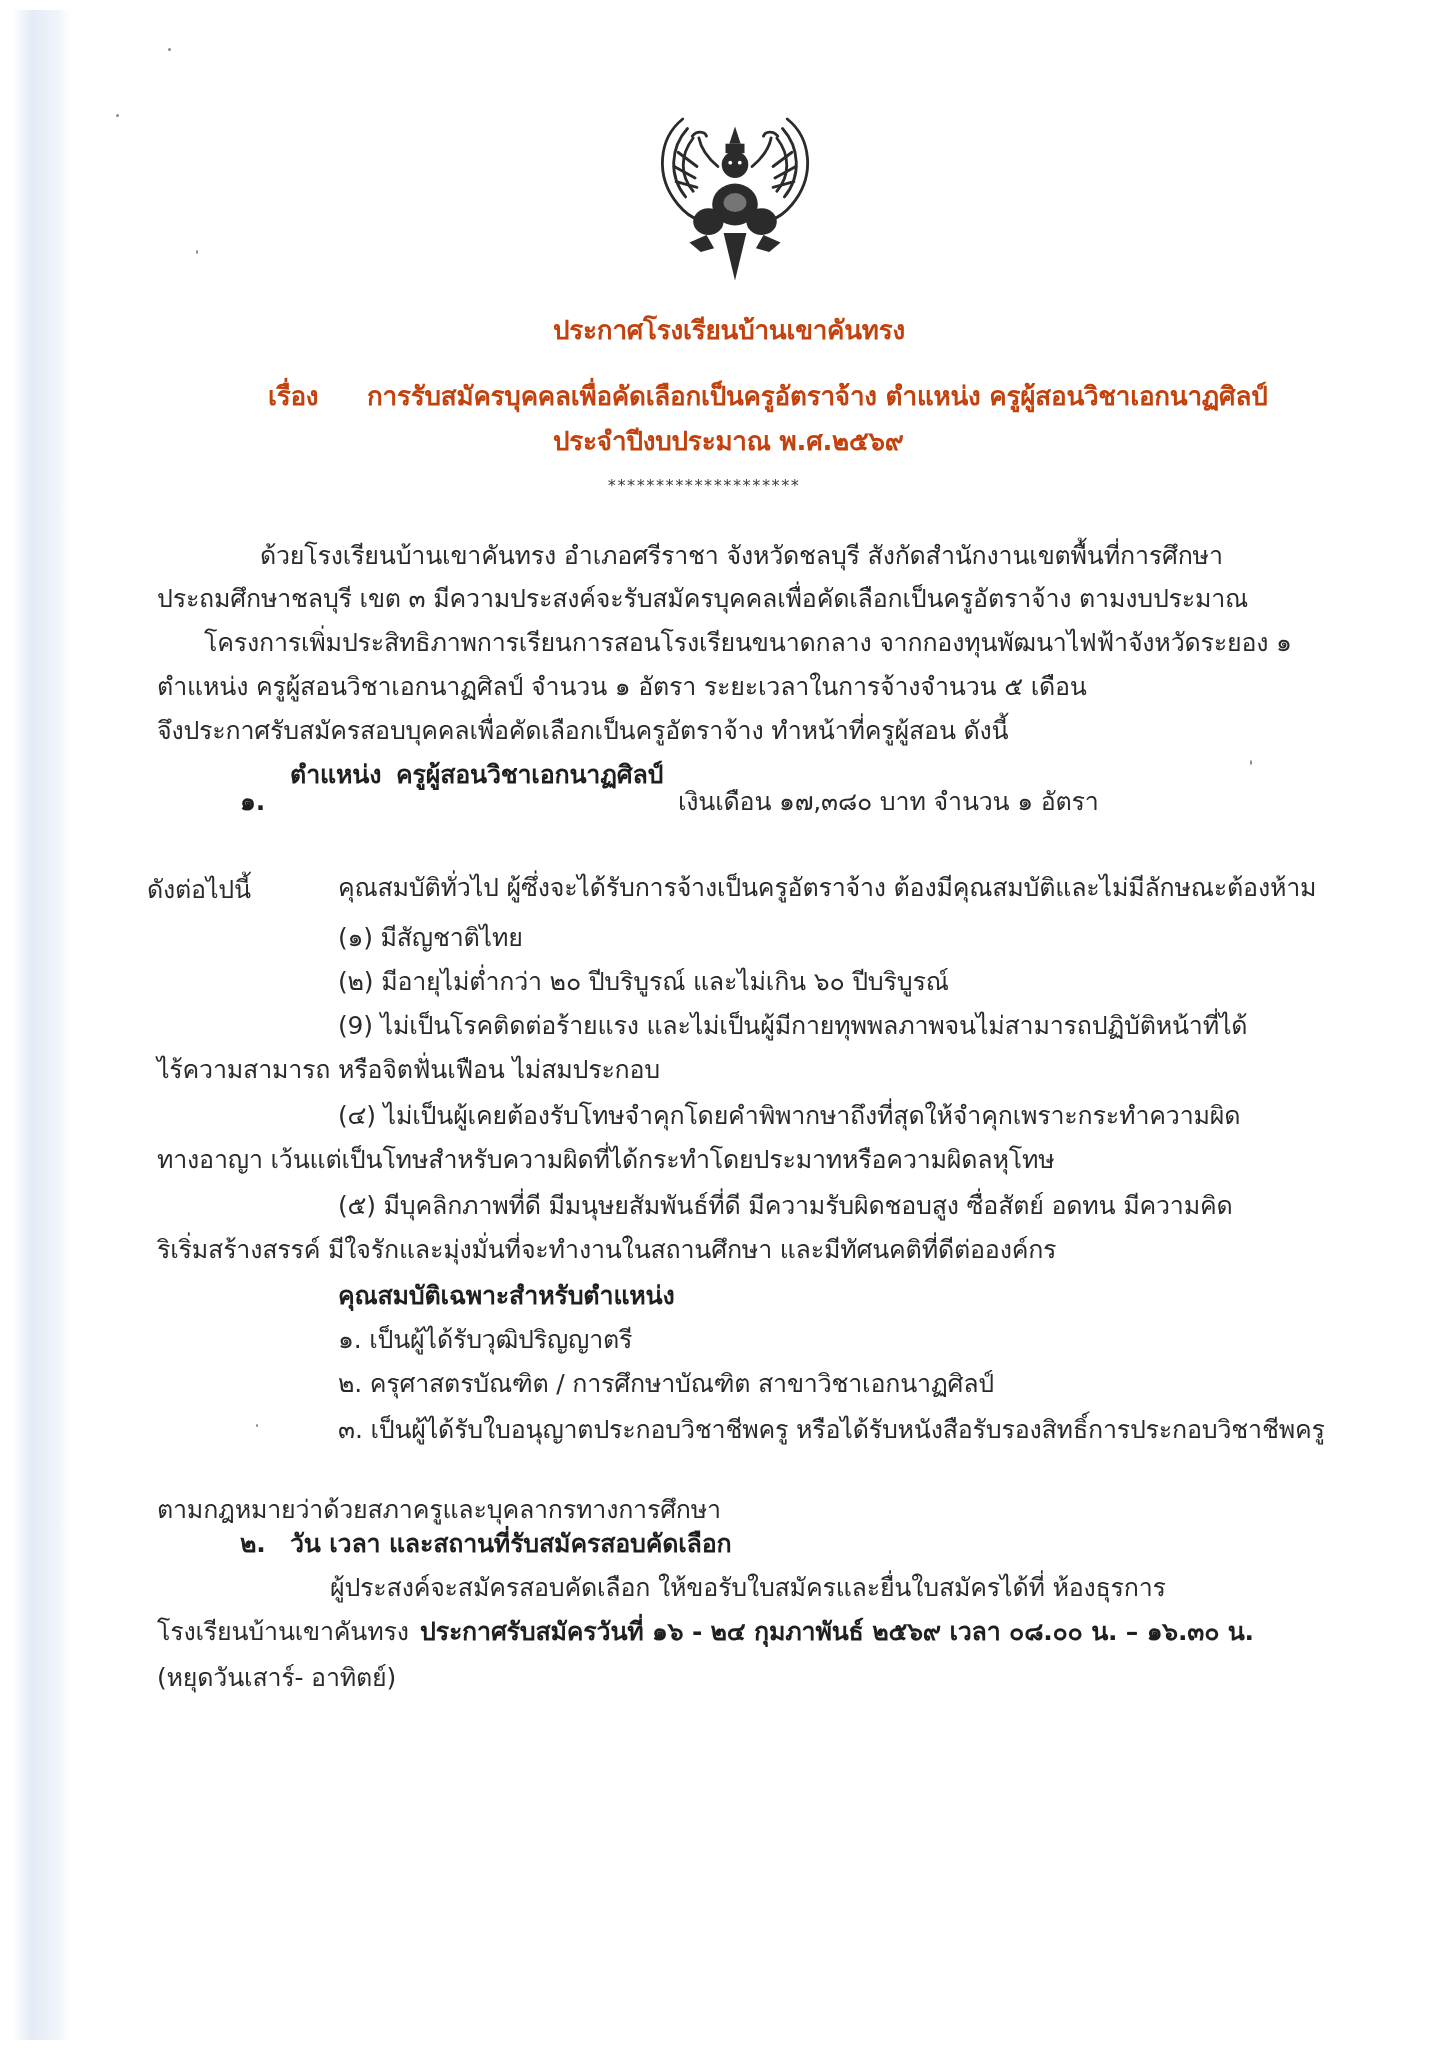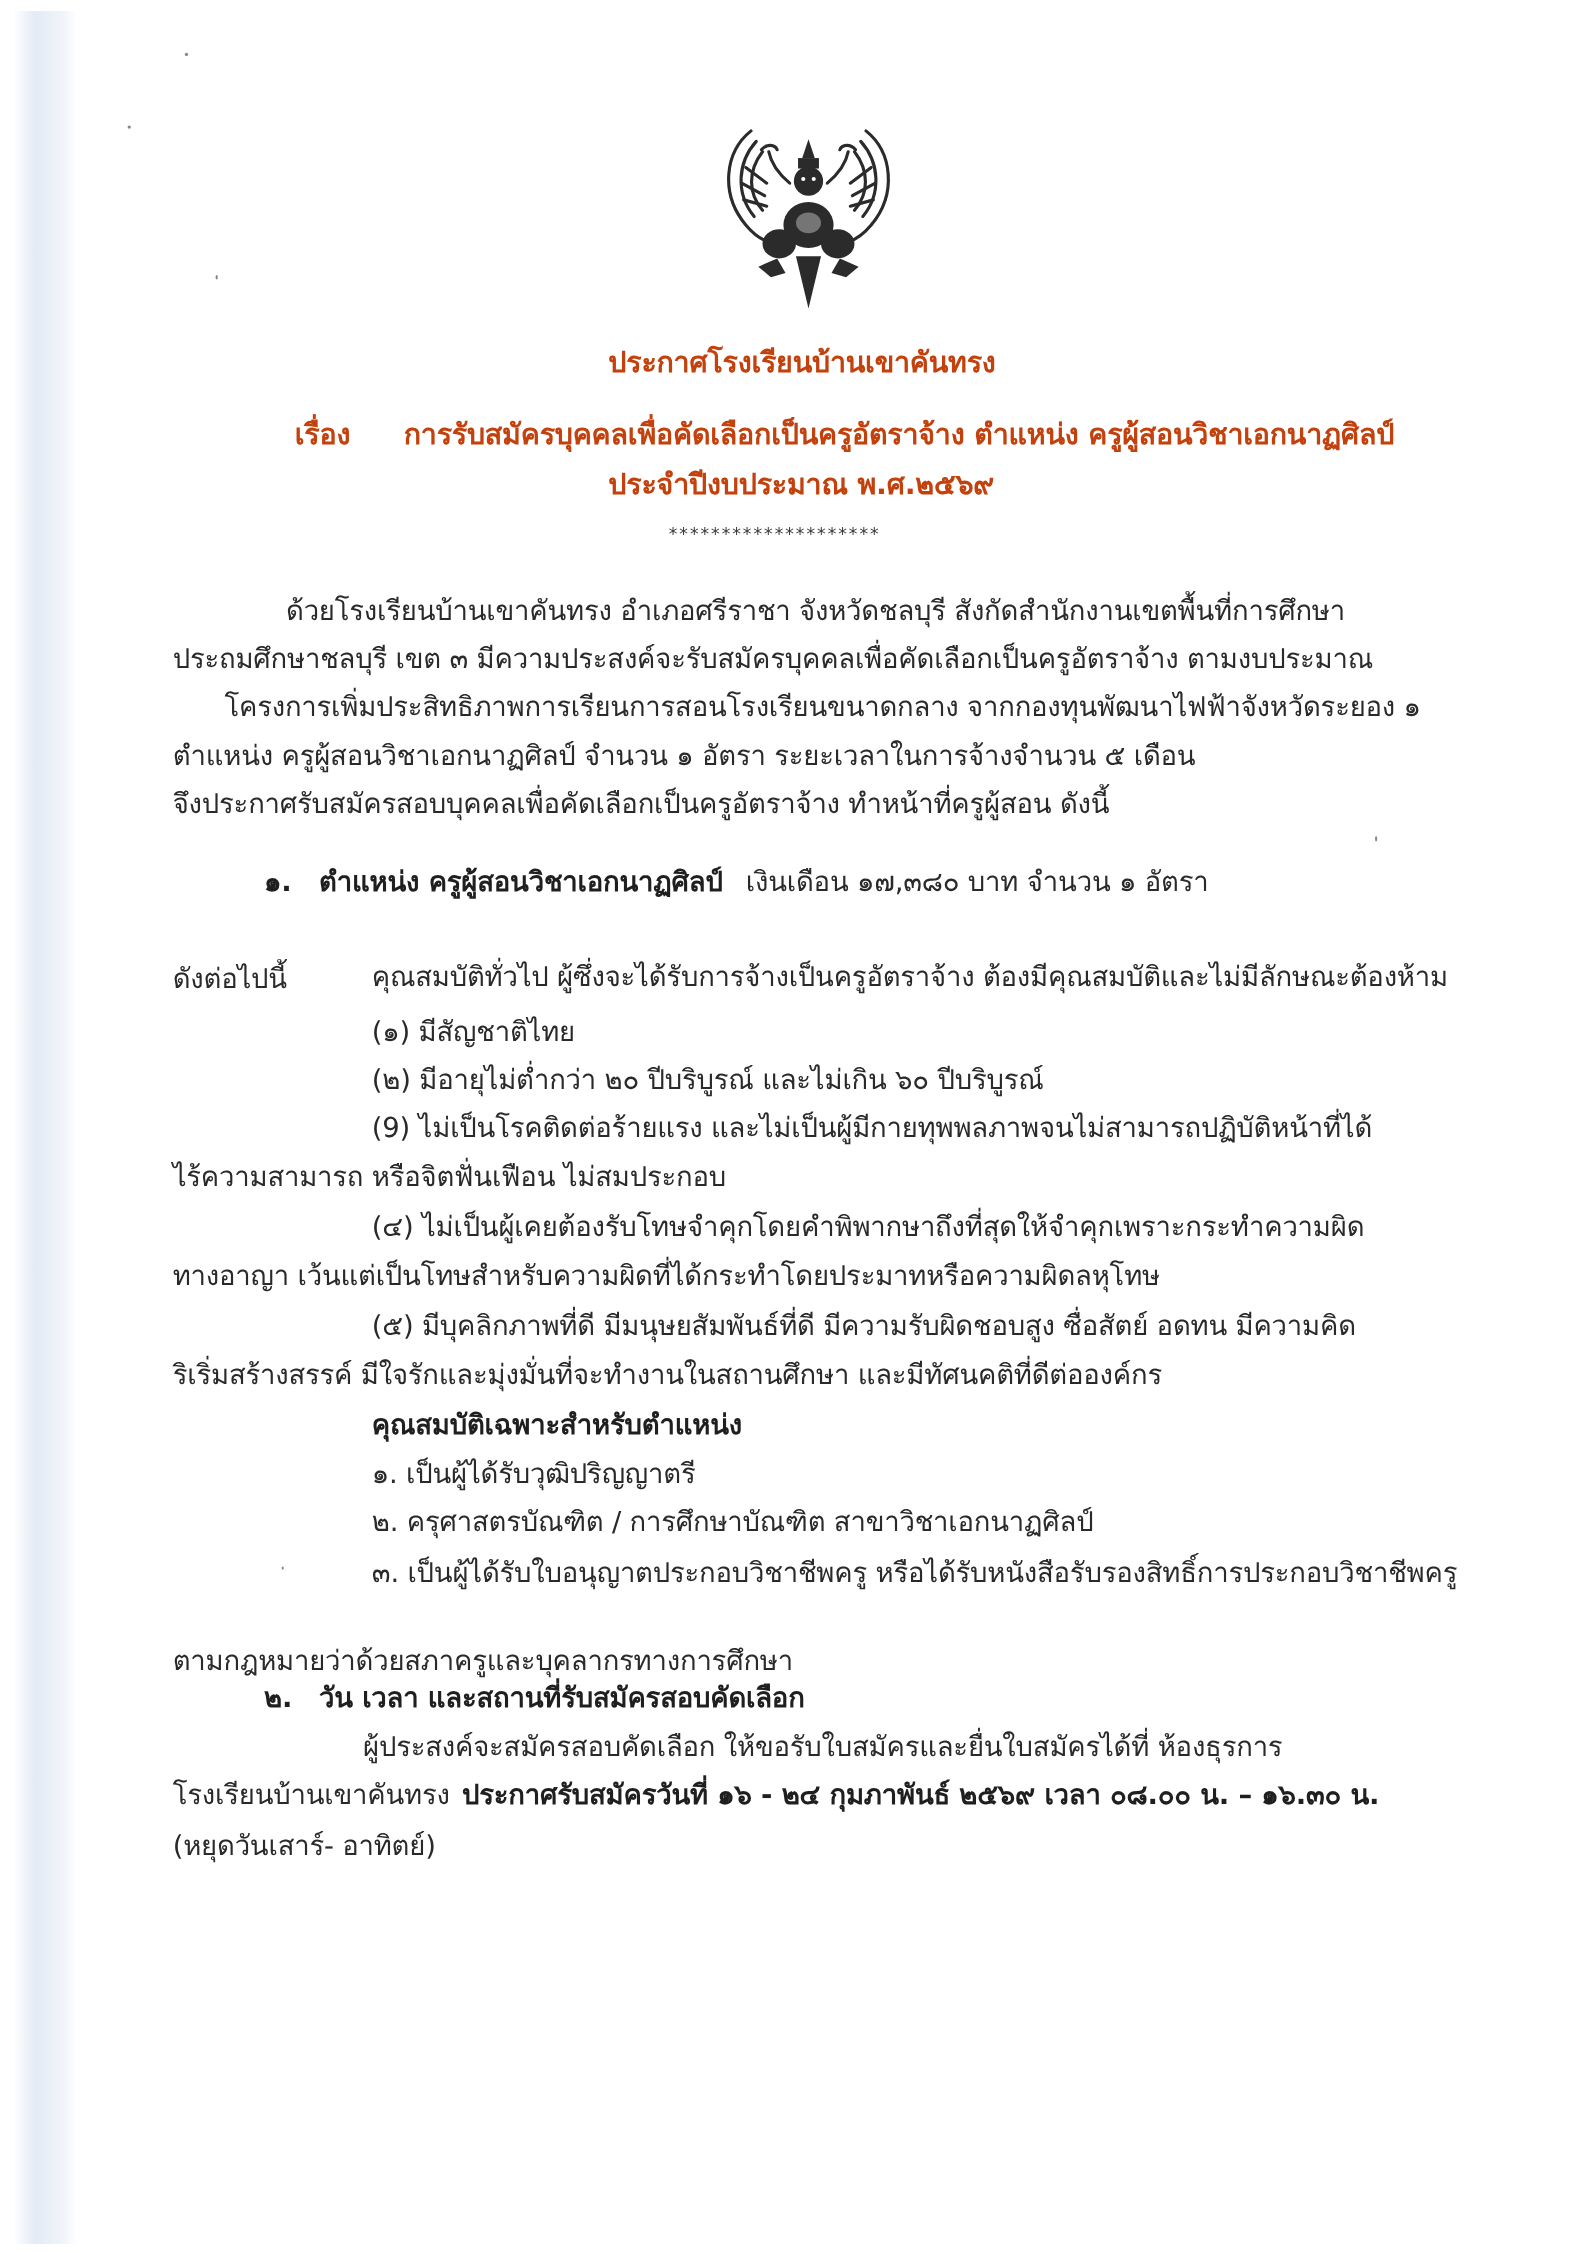--- a/index.html
+++ b/index.html
@@ -118,25 +118,25 @@
 <div class="line title" style="left:553px;top:425px;">ประจำปีงบประมาณ พ.ศ.๒๕๖๙</div>
 <div class="line stars" style="left:607px;top:470px;">********************</div>
 
 <div class="line" style="left:260px;top:540px;width:1030px;">ด้วยโรงเรียนบ้านเขาคันทรง อำเภอศรีราชา จังหวัดชลบุรี สังกัดสำนักงานเขตพื้นที่การศึกษา</div>
 <div class="line" style="left:157px;top:583px;width:1133px;">ประถมศึกษาชลบุรี เขต ๓  มีความประสงค์จะรับสมัครบุคคลเพื่อคัดเลือกเป็นครูอัตราจ้าง ตามงบประมาณ</div>
 <div class="line" style="left:157px;top:627px;width:1133px;margin-left:47px;">โครงการเพิ่มประสิทธิภาพการเรียนการสอนโรงเรียนขนาดกลาง จากกองทุนพัฒนาไฟฟ้าจังหวัดระยอง ๑</div>
 <div class="line" style="left:157px;top:671px;width:1133px;">ตำแหน่ง ครูผู้สอนวิชาเอกนาฏศิลป์ จำนวน ๑ อัตรา ระยะเวลาในการจ้างจำนวน ๕ เดือน</div>
 <div class="line" style="left:157px;top:715px;">จึงประกาศรับสมัครสอบบุคคลเพื่อคัดเลือกเป็นครูอัตราจ้าง ทำหน้าที่ครูผู้สอน ดังนี้</div>
 
 <div class="line bold" style="left:240px;top:786px;">๑.</div>
-<div class="line bold" style="left:290px;top:786px;">ตำแหน่ง ครูผู้สอนวิชาเอกนาฏศิลป์</div>
+<div class="line bold" style="left:290px;top:761px;font-family:Liberation Mono, monospace;">ตำแหน่ง ครูผู้สอนวิชาเอกนาฏศิลป์</div>
 <div class="line" style="left:678px;top:786px;">เงินเดือน ๑๗,๓๘๐ บาท จำนวน ๑ อัตรา</div>
 
 <div class="line" style="left:338px;top:830px;margin-top:42px;">คุณสมบัติทั่วไป ผู้ซึ่งจะได้รับการจ้างเป็นครูอัตราจ้าง ต้องมีคุณสมบัติและไม่มีลักษณะต้องห้าม</div>
-<div class="line" style="left:157px;top:874px;">ดังต่อไปนี้</div>
+<div class="line" style="left:147px;top:874px;">ดังต่อไปนี้</div>
 
 <div class="line" style="left:338px;top:922px;">(๑) มีสัญชาติไทย</div>
 <div class="line" style="left:338px;top:966px;">(๒) มีอายุไม่ต่ำกว่า ๒๐ ปีบริบูรณ์ และไม่เกิน ๖๐ ปีบริบูรณ์</div>
 <div class="line" style="left:338px;top:1010px;">(9) ไม่เป็นโรคติดต่อร้ายแรง และไม่เป็นผู้มีกายทุพพลภาพจนไม่สามารถปฏิบัติหน้าที่ได้</div>
 <div class="line" style="left:157px;top:1054px;">ไร้ความสามารถ หรือจิตฟั่นเฟือน ไม่สมประกอบ</div>
 <div class="line" style="left:338px;top:1100px;">(๔) ไม่เป็นผู้เคยต้องรับโทษจำคุกโดยคำพิพากษาถึงที่สุดให้จำคุกเพราะกระทำความผิด</div>
 <div class="line" style="left:157px;top:1144px;">ทางอาญา เว้นแต่เป็นโทษสำหรับความผิดที่ได้กระทำโดยประมาทหรือความผิดลหุโทษ</div>
 <div class="line" style="left:338px;top:1190px;">(๕) มีบุคลิกภาพที่ดี มีมนุษยสัมพันธ์ที่ดี มีความรับผิดชอบสูง ซื่อสัตย์ อดทน มีความคิด</div>
 <div class="line" style="left:157px;top:1234px;">ริเริ่มสร้างสรรค์ มีใจรักและมุ่งมั่นที่จะทำงานในสถานศึกษา และมีทัศนคติที่ดีต่อองค์กร</div>
 

